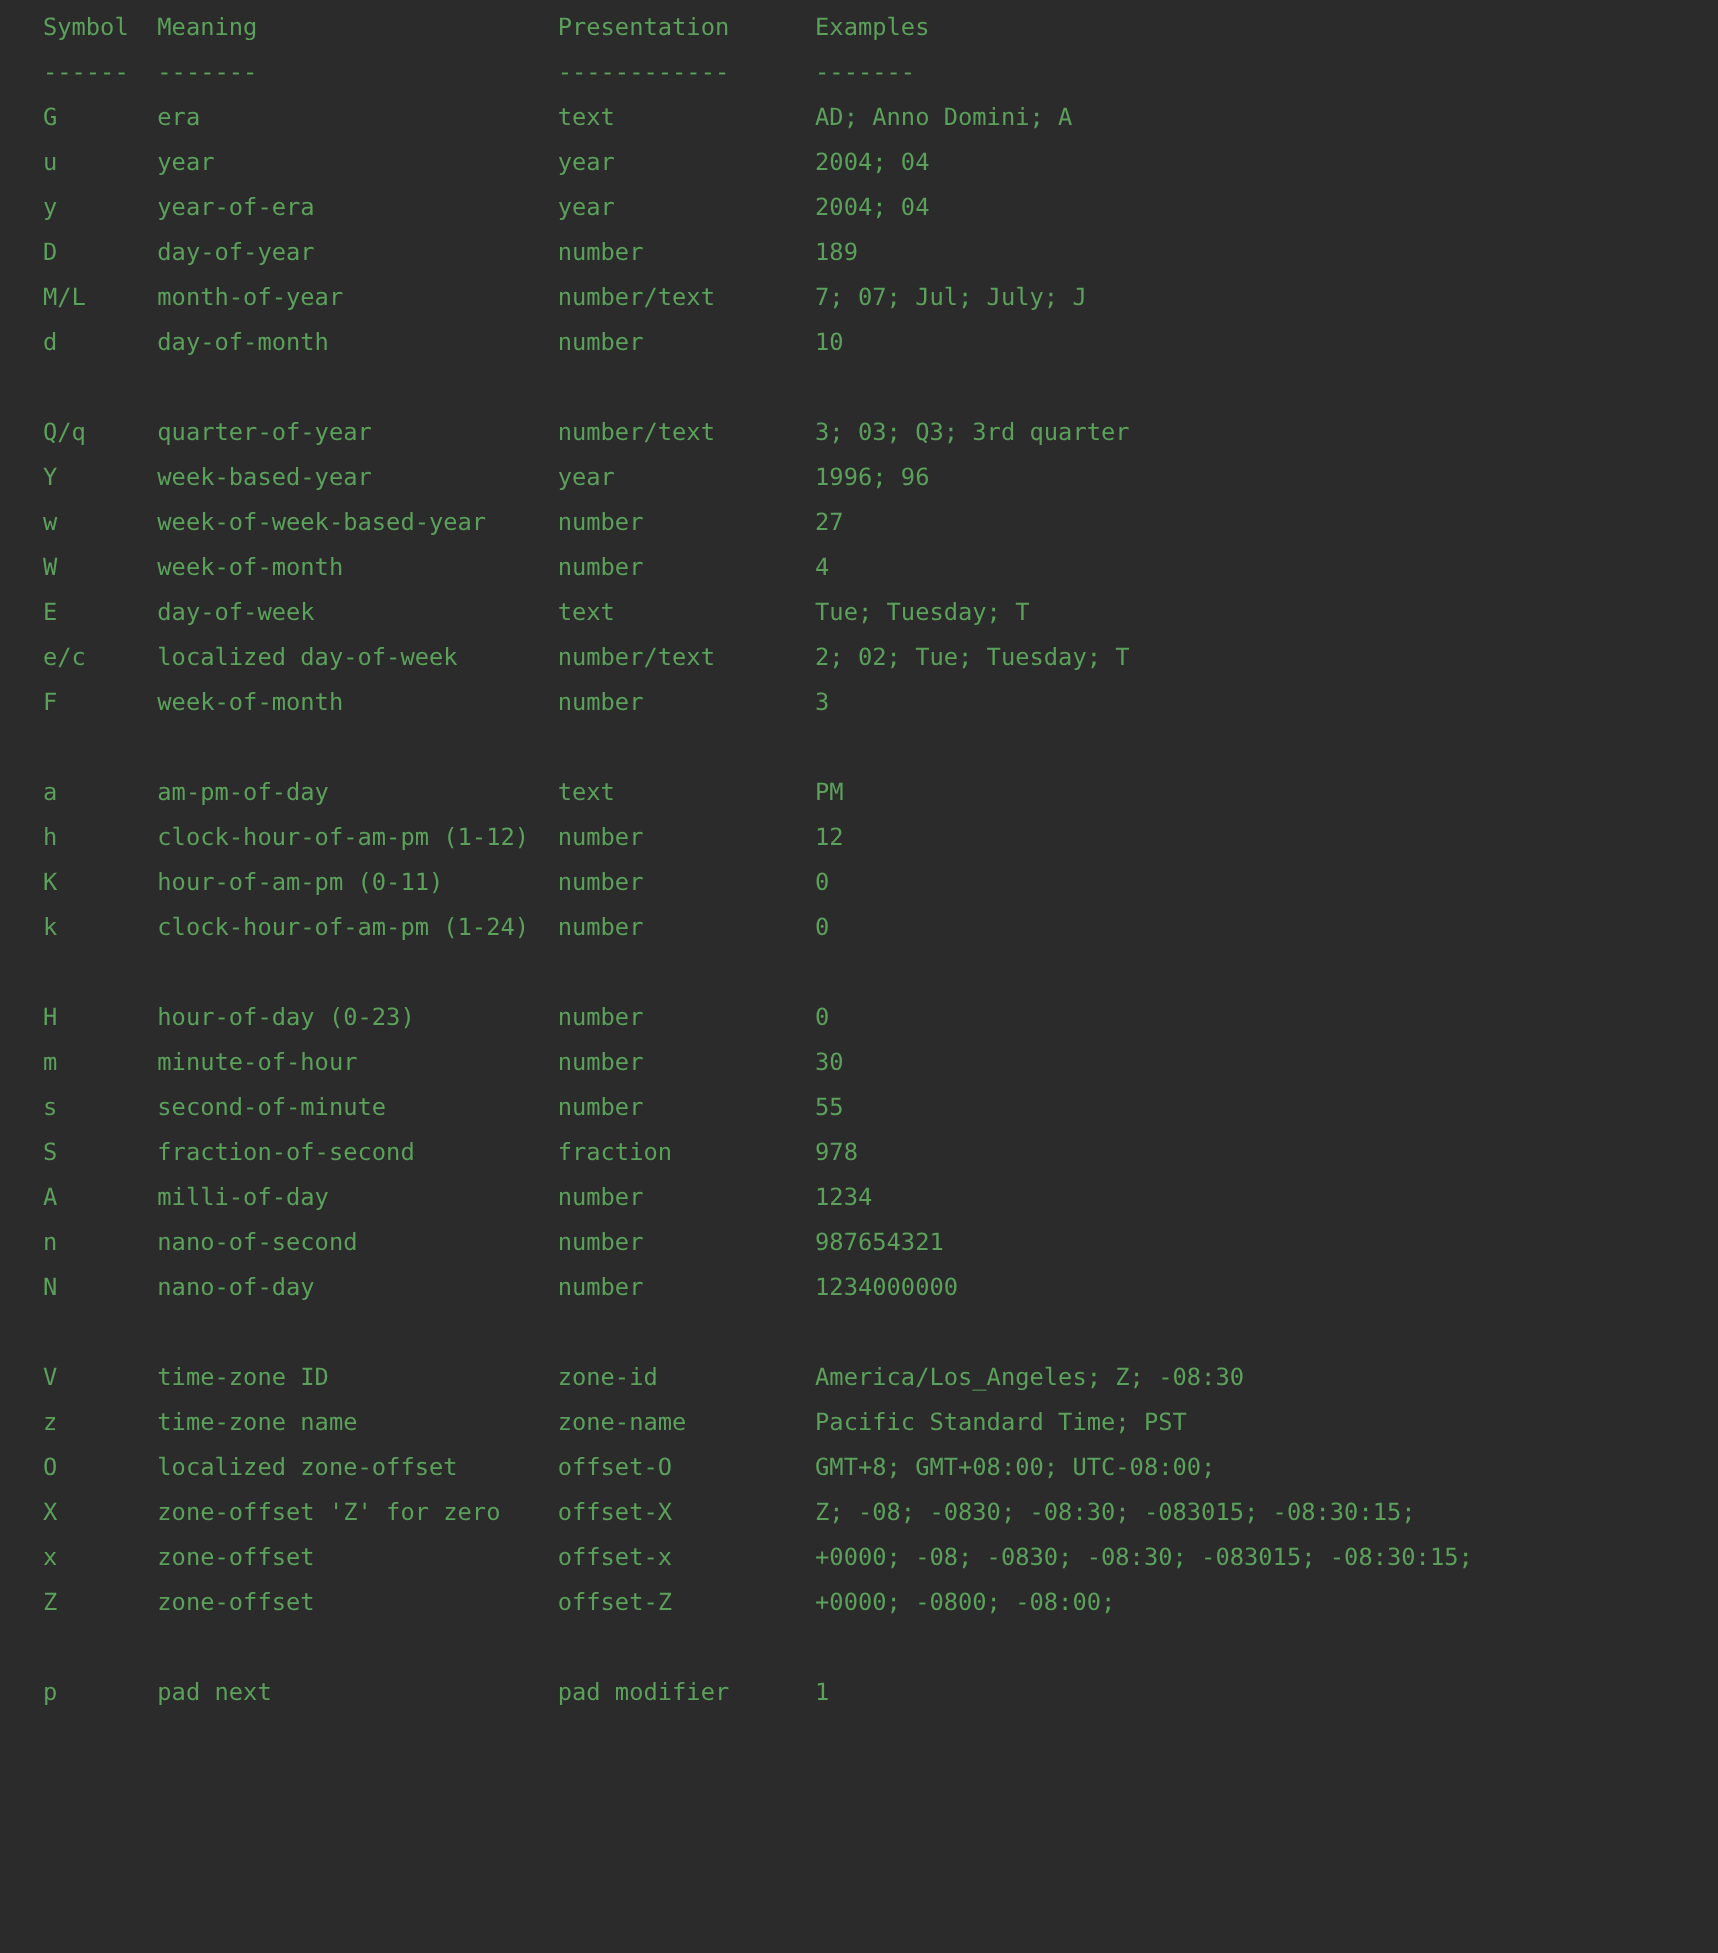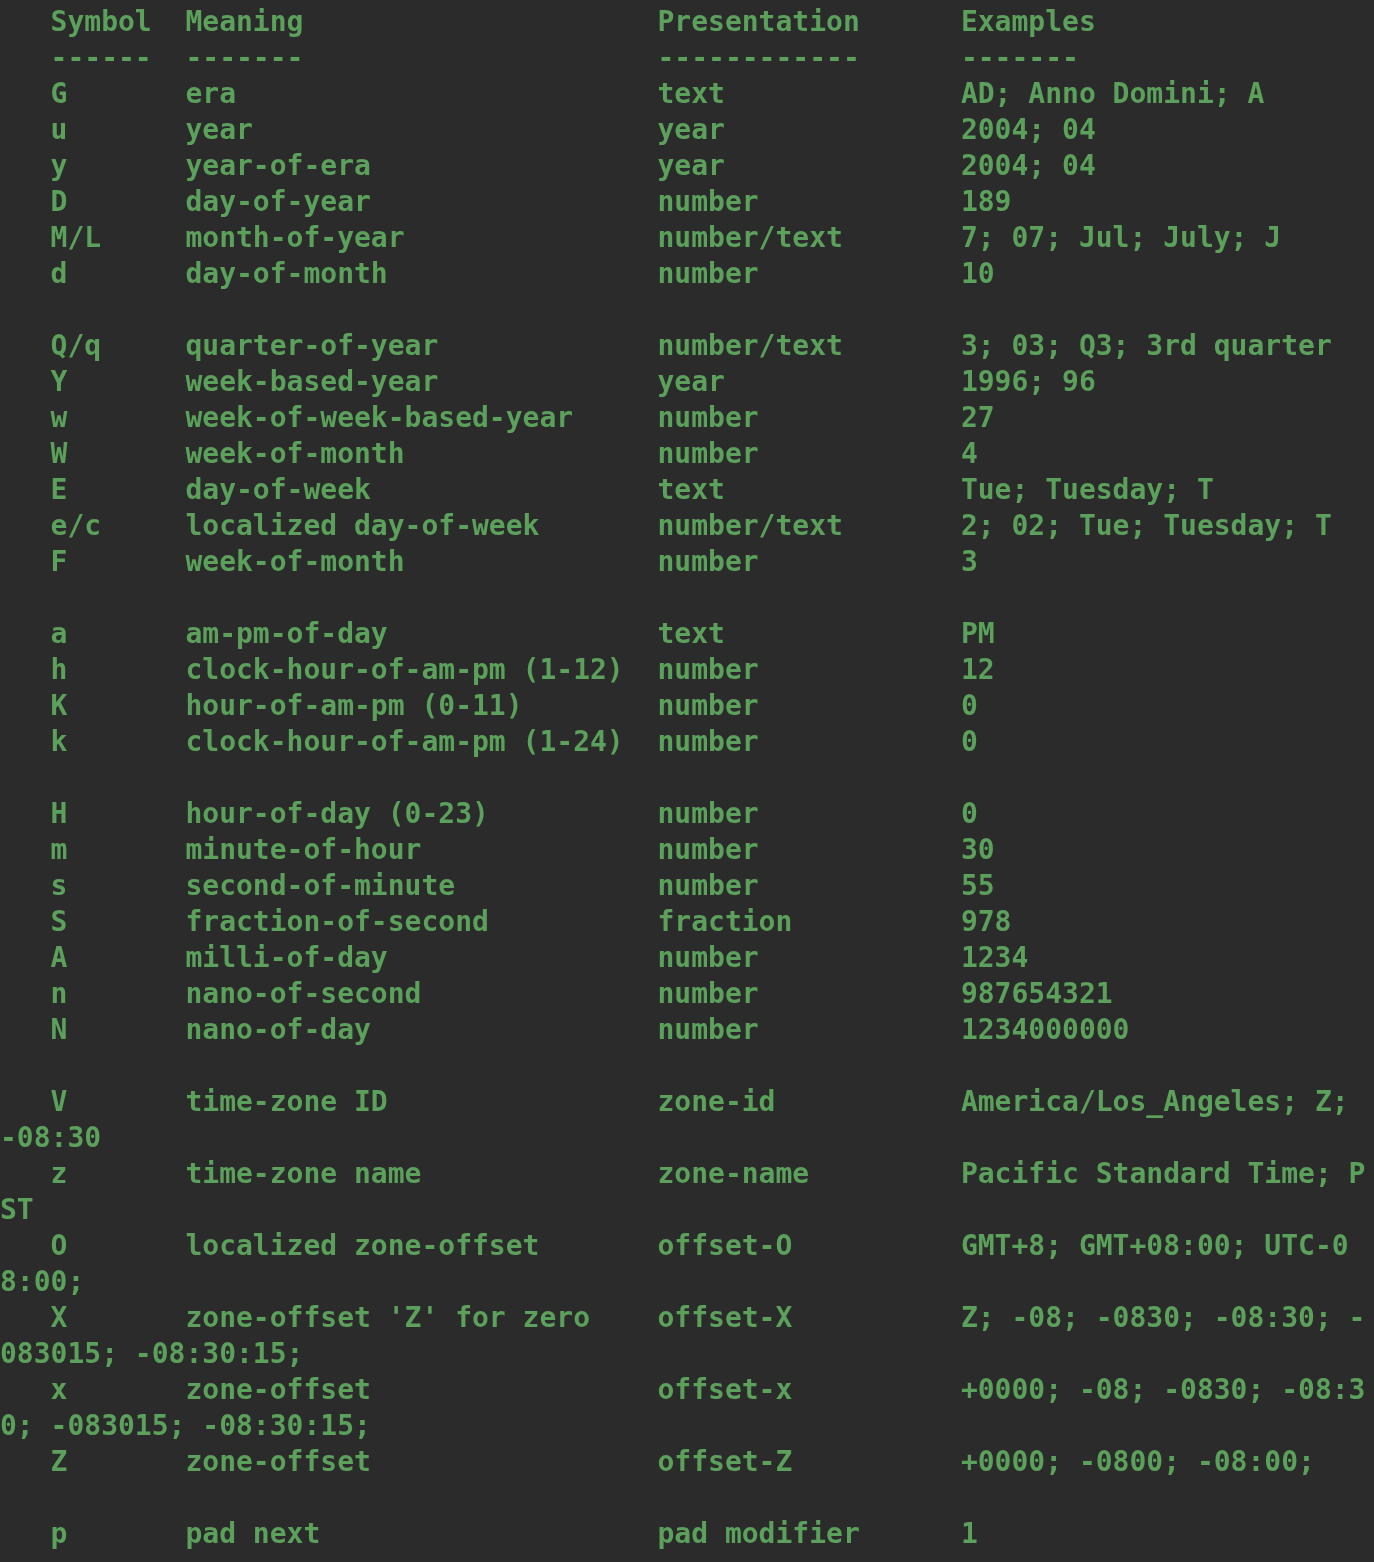--- a/index.html
+++ b/index.html
@@ -12,27 +12,26 @@
     width: 1374px;
     height: 1562px;
     overflow: hidden;
   }
   #terminal {
     width: 1374px;
     height: 1562px;
     background: #2b2b2b;
     color: #5ba05b;
     font-family: "DejaVu Sans Mono", "Liberation Mono", monospace;
-    font-size: 28px;
+    font-size: 19px;
     line-height: 36px;
     letter-spacing: 0px;
     box-sizing: border-box;
     padding: 0;
     overflow: hidden;
-    font-weight: bold;
   }
   
   #terminal-output {
     margin: 0;
     padding: 4px 0 0 0;
     white-space: pre-wrap;
     word-break: break-all;
     overflow-wrap: anywhere;
     font-family: inherit;
     font-size: inherit;

